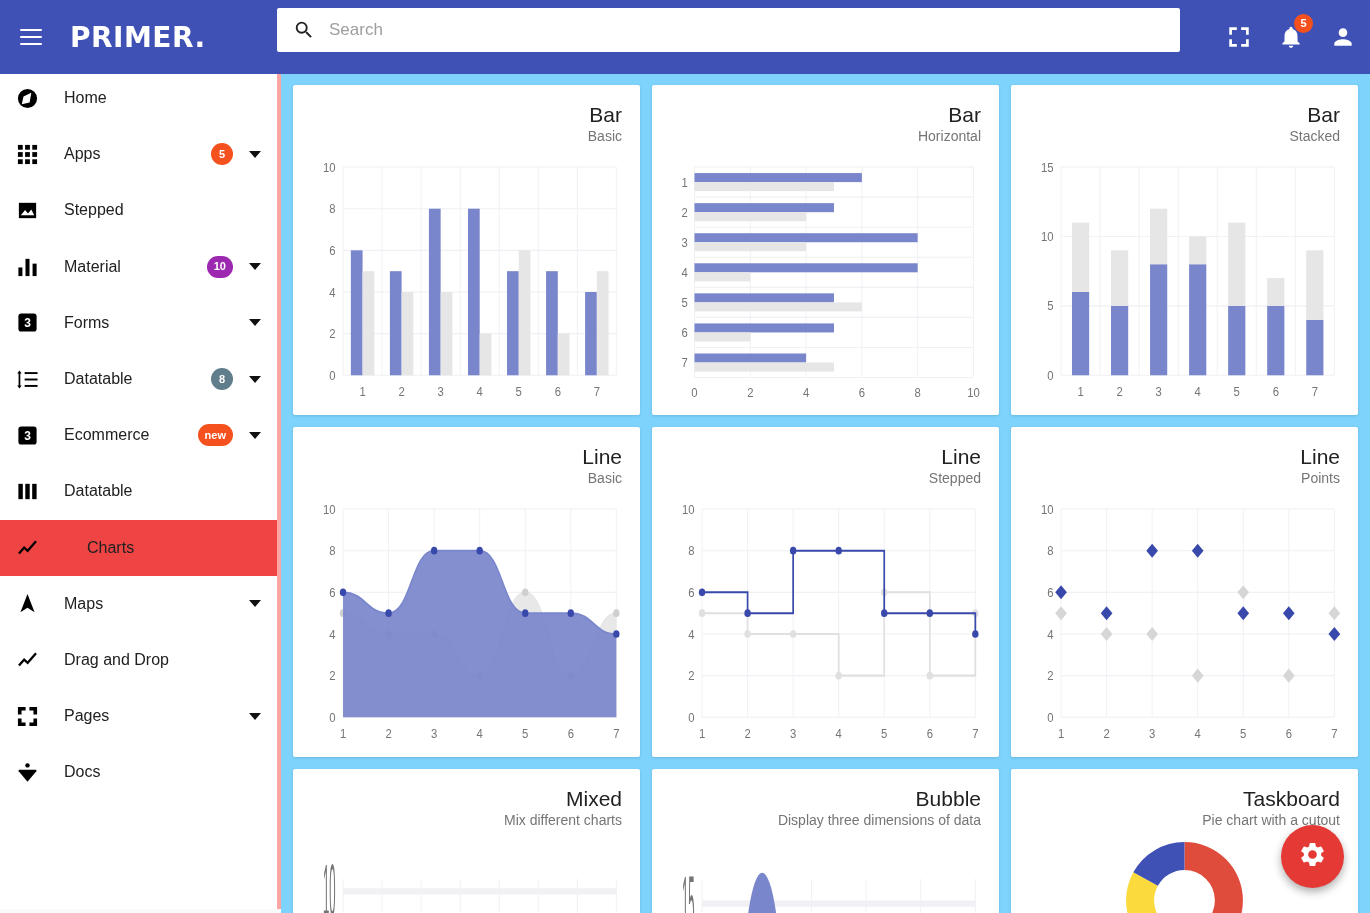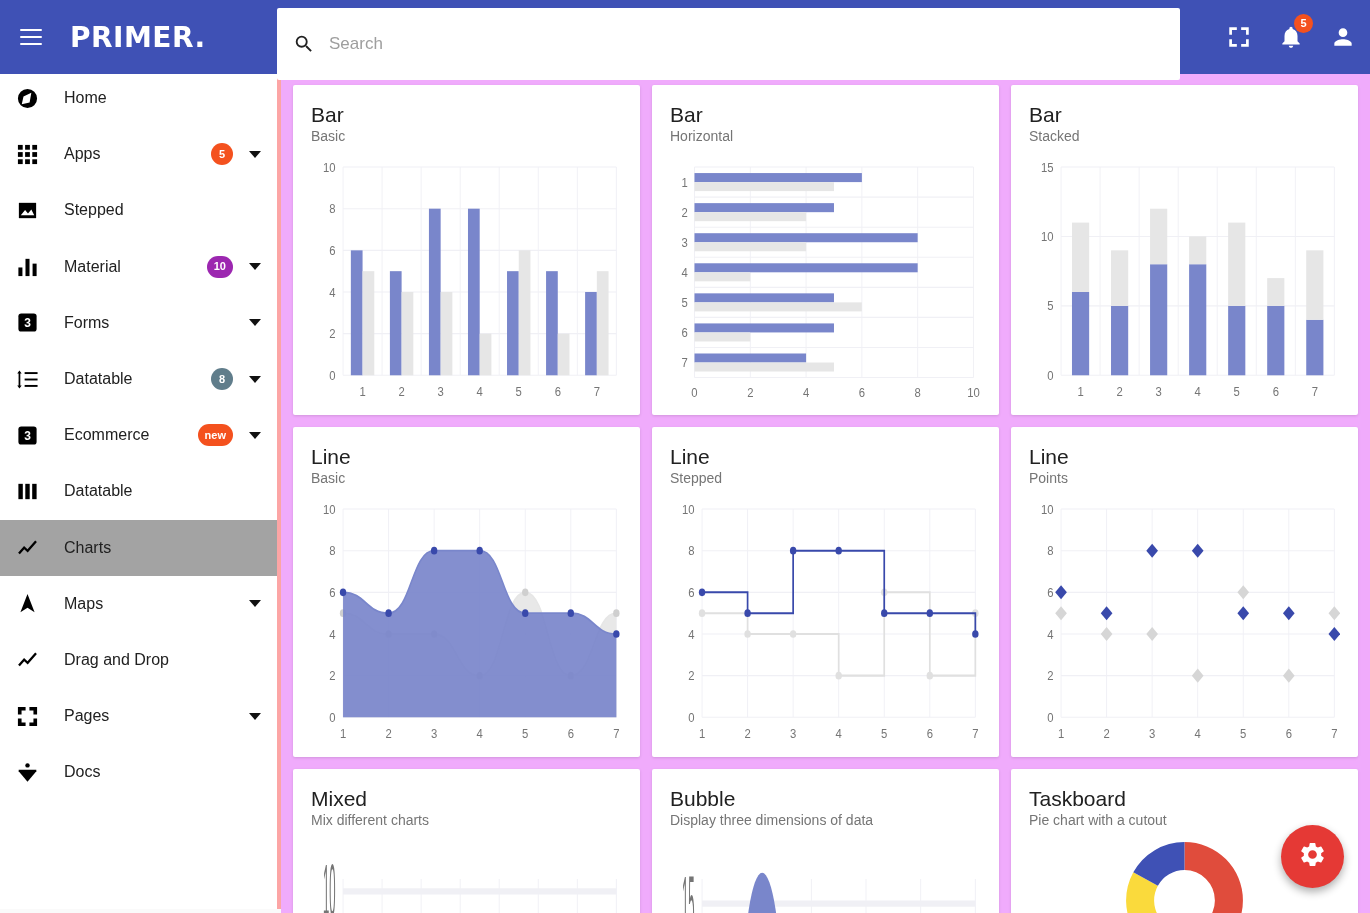--- a/index.html
+++ b/index.html
@@ -34,21 +34,21 @@
     color: #ffffff;
     font-size: 28px;
     font-weight: bold;
     letter-spacing: 0.5px;
     font-family: "DejaVu Sans", sans-serif;
     user-select: none;
   }
 
   .searchwrap {
     position: absolute; left: 277px; top: 8px;
-    width: 903px; height: 72px;
+    width: 903px; height: 44px;
     background: #ffffff;
     border-radius: 2px;
     display: flex; align-items: center;
     padding: 0 16px;
   }
   .search-icon { width: 22px; height: 22px; flex: 0 0 auto; margin-right: 14px; }
   .searchwrap input {
     border: 0; outline: 0; flex: 1 1 auto;
     font-size: 17px; font-family: "Liberation Sans", sans-serif;
     color: #212121; background: transparent;
@@ -78,21 +78,21 @@
     border-right: 4px solid #fca5a5;
     overflow: hidden;
   }
   .nav-item {
     height: 56.2px;
     display: flex; align-items: center;
     padding: 0 16px 0 12px;
     cursor: pointer;
     position: relative;
   }
-  .nav-item.active { background: #a3a3a3; }
+  .nav-item.active { background: #ef4444; gap: 23px; }
   .nav-ico {
     width: 30px; height: 30px; flex: 0 0 30px;
     display: flex; align-items: center; justify-content: center;
     margin-right: 22px;
   }
   .nav-ico svg { width: 23px; height: 23px; fill: #000; display: block; }
   .nav-label { font-size: 16px; color: #212121; flex: 1 1 auto; }
   .nav-badge {
     font-size: 11px; font-weight: bold; color: #fff;
     border-radius: 11px; min-width: 22px; height: 22px;
@@ -105,23 +105,24 @@
     border-right: 6px solid transparent;
     border-top: 7px solid #111;
     margin-left: 4px;
   }
   .caret.hidden { visibility: hidden; }
 
   
   .content {
     position: absolute; left: 281px; top: 74px;
     width: 1089px; height: 839px;
-    background: #f0abfc;
+    background: #7dd3fc;
     overflow: hidden;
     padding: 11px 12px 0 12px;
+    text-align: right;
   }
   .grid {
     display: grid;
     grid-template-columns: repeat(3, 1fr);
     gap: 12px;
   }
   .card {
     background: #ffffff;
     border-radius: 2px;
     box-shadow: 0 1px 3px rgba(0,0,0,0.13);

